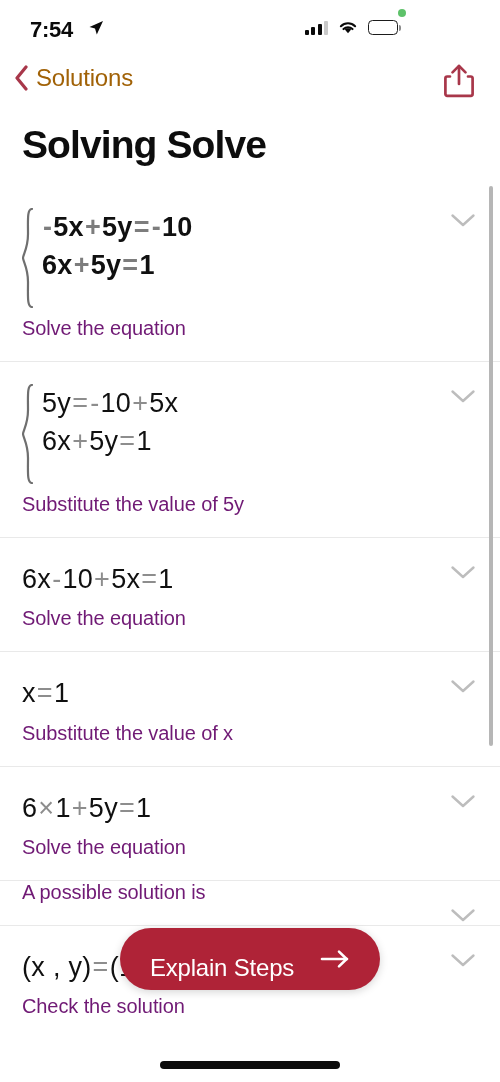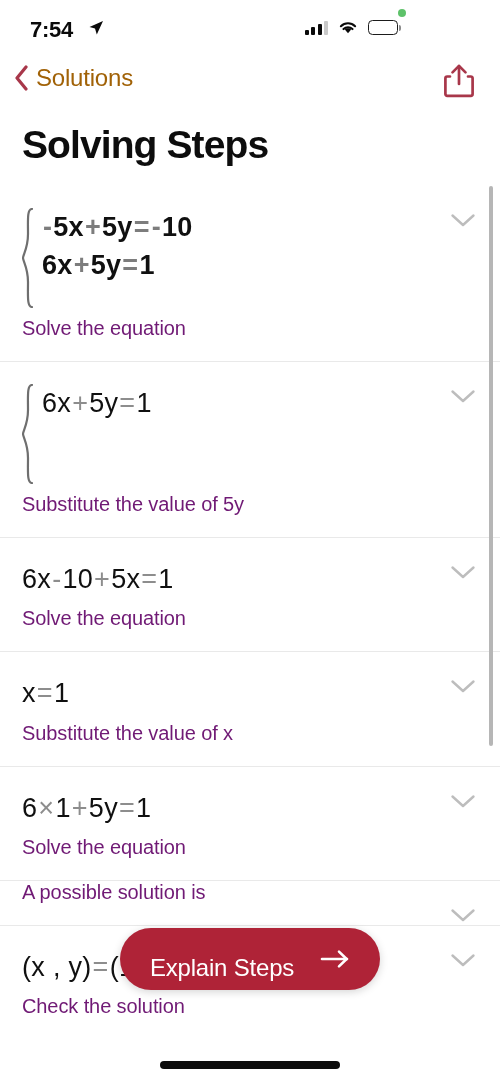--- a/index.html
+++ b/index.html
@@ -172,21 +172,21 @@
       </svg>
       <span class="back-label">Solutions</span>
     </div>
     <svg class="share-btn" viewBox="0 0 34 36">
       <path d="M17 3 L17 21" stroke="#A8374A" stroke-width="2.7" fill="none" stroke-linecap="round"></path>
       <path d="M10.5 9.4 L17 2.9 L23.5 9.4" stroke="#A8374A" stroke-width="2.7" fill="none" stroke-linecap="round" stroke-linejoin="round"></path>
       <path d="M8 13.5 L5.2 13.5 a1.8 1.8 0 0 0-1.8 1.8 L3.4 31 a1.8 1.8 0 0 0 1.8 1.8 L28.8 32.8 a1.8 1.8 0 0 0 1.8-1.8 L30.6 15.3 a1.8 1.8 0 0 0-1.8-1.8 L26 13.5" stroke="#A8374A" stroke-width="2.7" fill="none" stroke-linecap="round" stroke-linejoin="round"></path>
     </svg>
   </div>
 
-  <div class="page-title">Solving Steps</div>
+  <div class="page-title">Solving Solve</div>
 
   <div class="steps" id="steps-container">
       <div class="step">
         <div class="step-body">
           <div class="system">
             <svg class="brace" viewBox="0 0 13 100" preserveAspectRatio="none">
               <path d="M10 1 C5 1 6 12 6 26 C6 40 1 47 1 50 C1 53 6 60 6 74 C6 88 5 99 10 99" stroke="#6f6f6f" stroke-width="2.2" fill="none" vector-effect="non-scaling-stroke" stroke-linecap="round"></path>
             </svg>
             <div class="lines">
               <div class="math bold"><span class="opb">-</span><span>5x</span><span class="opb">+</span><span>5y</span><span class="opb">=</span><span class="opb">-</span><span>10</span></div>
@@ -199,20 +199,21 @@
           <path d="M2.5 3.5 L13 13 L23.5 3.5" stroke="#bdbdbd" stroke-width="2.4" fill="none" stroke-linecap="round" stroke-linejoin="round"></path>
         </svg>
       </div>
       <div class="step">
         <div class="step-body">
           <div class="system">
             <svg class="brace" viewBox="0 0 13 100" preserveAspectRatio="none">
               <path d="M10 1 C5 1 6 12 6 26 C6 40 1 47 1 50 C1 53 6 60 6 74 C6 88 5 99 10 99" stroke="#6f6f6f" stroke-width="2.2" fill="none" vector-effect="non-scaling-stroke" stroke-linecap="round"></path>
             </svg>
             <div class="lines">
+              <div class="math"><span>5y</span><span class="op">=</span><span class="op">-</span><span>10</span><span class="op">+</span><span>5x</span></div>
               <div class="math"><span>6x</span><span class="op">+</span><span>5y</span><span class="op">=</span><span>1</span></div>
             </div>
           </div>
         </div>
         <div class="step-sub">Substitute the value of 5y</div>
         <svg viewBox="0 0 26 16" class="chevron-down">
           <path d="M2.5 3.5 L13 13 L23.5 3.5" stroke="#bdbdbd" stroke-width="2.4" fill="none" stroke-linecap="round" stroke-linejoin="round"></path>
         </svg>
       </div>
       <div class="step">

